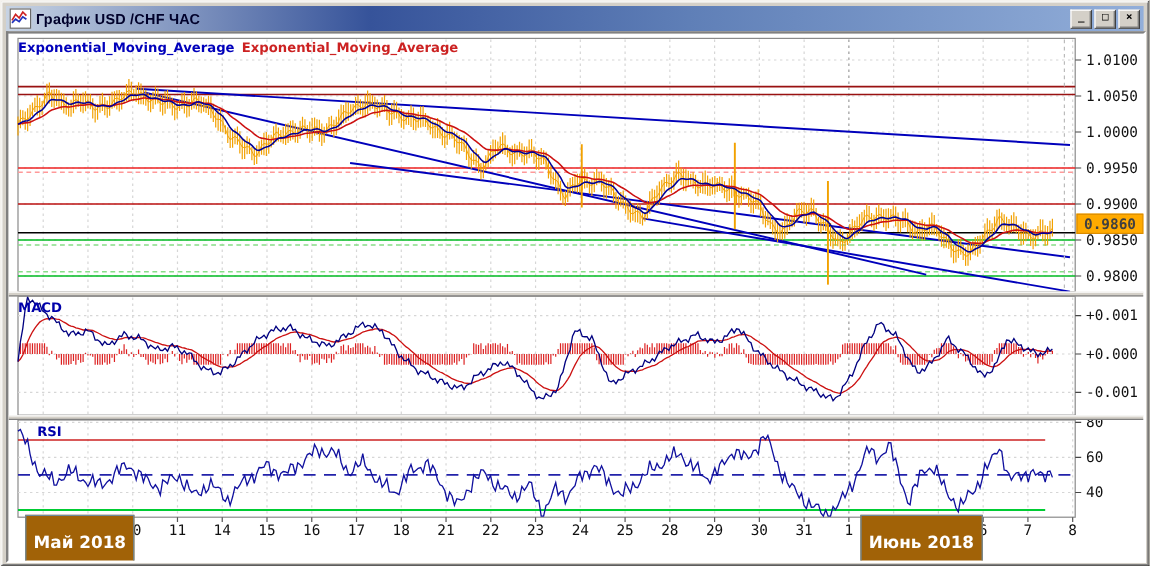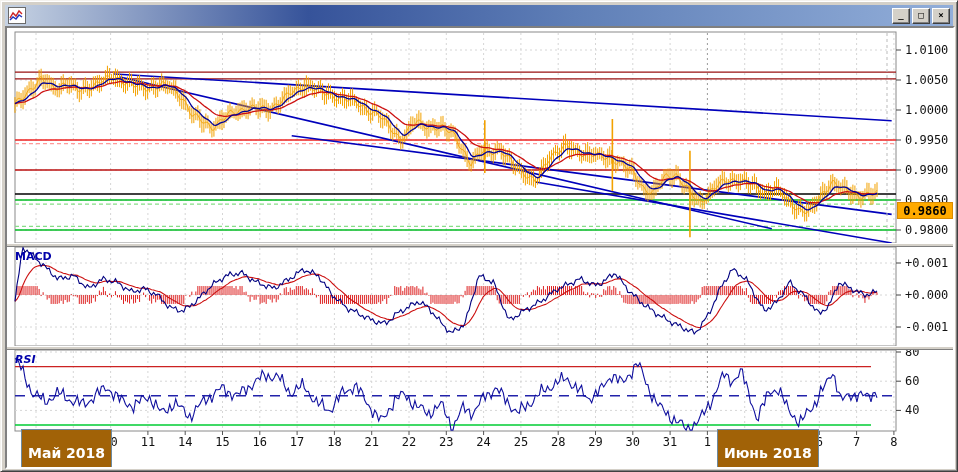--- a/index.html
+++ b/index.html
@@ -19,40 +19,41 @@
     font-family:"DejaVu Sans Mono",monospace;line-height:1;}
   .client{position:absolute;left:4px;top:25px;width:950px;height:443px;background:#fff;
     border:2px solid;border-color:#808080 #fff #fff #808080;box-sizing:border-box;overflow:hidden;}
   .client-inner{position:relative;width:946px;height:439px;}
   svg#plot{position:absolute;left:0;top:0;}
   .overlay{position:absolute;z-index:5;}
   .legend{left:8px;top:5px;font-size:11px;font-weight:bold;font-family:"DejaVu Sans",sans-serif;white-space:nowrap;}
   .legend .ema-blue{color:#0000bb;}
   .legend .ema-red{color:#cc2222;margin-left:6px;}
   .panel-label{font-size:11px;font-weight:bold;color:#0000aa;font-family:"DejaVu Sans",sans-serif;}
-  .price-tag{left:890px;top:174px;width:54px;height:15px;background:#ffaa00;border:1px solid #d98b00;
-    color:#000000;font-weight:bold;font-size:12px;font-family:"DejaVu Sans Mono",monospace;
+  .price-tag{left:890px;top:150px;width:54px;height:15px;background:#ffaa00;border:1px solid #d98b00;
+    color:#404040;font-weight:bold;font-size:12px;font-family:"DejaVu Sans Mono",monospace;
     display:flex;align-items:center;justify-content:center;letter-spacing:0;}
   .month-box{height:14px;background:#a16207;border:1px solid #6d8aa0;color:#fff;
     font-size:14px;font-weight:bold;font-family:"DejaVu Sans",sans-serif;
     display:flex;align-items:center;padding:16px 6px;white-space:nowrap;}
   text.ax{font-family:"DejaVu Sans Mono",monospace;font-size:12px;fill:#111;}
   text.dt{font-family:"DejaVu Sans Mono",monospace;font-size:12px;fill:#111;}
 </style>
 </head>
 <body>
 
 <div class="window">
   <div class="titlebar">
     <span class="title-icon">
       <svg width="14" height="13" viewBox="0 0 14 13">
         <polyline points="1,9 4,4 7,7 10,2 13,5" fill="none" stroke="#cc2222" stroke-width="1.4"></polyline>
         <polyline points="1,11 4,8 7,10 10,6 13,8" fill="none" stroke="#2233bb" stroke-width="1.4"></polyline>
       </svg>
     </span>
+    <span class="title-text">График USD /CHF  ЧАС</span>
     <span class="win-buttons">
       <span class="win-btn">_</span>
       <span class="win-btn">□</span>
       <span class="win-btn">×</span>
     </span>
   </div>
 
   <div class="client">
     <div class="client-inner">
       <svg id="plot" width="946" height="439">
@@ -1106,23 +1107,26 @@
           <line x1="8" y1="367.8" x2="889" y2="367.8" stroke="#2222aa" stroke-width="1.4" stroke-dasharray="10,7"></line>
           <polyline points="8.0,331.3 10.0,329.9 12.0,334.7 14.0,341.8 16.0,337.9 18.0,350.2 20.1,359.2 22.1,356.8 24.1,365.2 26.1,368.9 28.1,367.5 30.1,362.8 32.1,368.7 34.1,371.4 36.1,364.8 38.1,376.3 40.1,376.3 42.2,370.7 44.2,372.2 46.2,371.8 48.2,367.6 50.2,359.1 52.2,366.4 54.2,365.5 56.2,360.8 58.2,372.4 60.2,372.9 62.3,371.9 64.3,374.1 66.3,377.4 68.3,373.6 70.3,367.7 72.3,377.3 74.3,372.6 76.3,370.8 78.3,378.9 80.3,376.3 82.3,373.6 84.4,371.8 86.4,374.8 88.4,365.9 90.4,360.2 92.4,367.4 94.4,358.5 96.4,357.7 98.4,362.9 100.4,362.1 102.4,362.3 104.4,364.3 106.5,372.0 108.5,363.9 110.5,365.3 112.5,373.8 114.5,367.4 116.5,370.7 118.5,376.2 120.5,379.0 122.5,376.0 124.5,378.9 126.6,384.6 128.6,371.9 130.6,373.3 132.6,375.2 134.6,367.6 136.6,368.7 138.6,371.3 140.6,373.0 142.6,367.7 144.6,375.5 146.6,380.4 148.7,371.7 150.7,379.3 152.7,382.5 154.7,381.0 156.7,380.5 158.7,384.1 160.7,384.9 162.7,376.3 164.7,382.7 166.7,379.8 168.7,370.9 170.8,377.7 172.8,378.4 174.8,377.9 176.8,379.0 178.8,388.1 180.8,389.9 182.8,385.4 184.8,393.1 186.8,386.2 188.8,377.7 190.8,379.1 192.9,376.1 194.9,372.0 196.9,368.3 198.9,376.3 200.9,371.7 202.9,366.8 204.9,374.7 206.9,366.7 208.9,361.6 210.9,361.8 213.0,361.3 215.0,356.6 217.0,357.0 219.0,368.5 221.0,363.2 223.0,364.1 225.0,372.2 227.0,366.5 229.0,364.9 231.0,365.2 233.0,366.2 235.1,358.7 237.1,359.1 239.1,367.2 241.1,357.7 243.1,359.2 245.1,361.9 247.1,355.4 249.1,350.8 251.1,349.8 253.1,351.8 255.1,342.3 257.2,346.4 259.2,353.0 261.2,345.7 263.2,350.7 265.2,352.9 267.2,349.8 269.2,345.2 271.2,347.9 273.2,352.7 275.2,346.1 277.2,357.2 279.3,363.2 281.3,360.1 283.3,367.3 285.3,368.3 287.3,364.9 289.3,357.1 291.3,360.9 293.3,359.4 295.3,350.1 297.3,360.3 299.4,363.6 301.4,363.3 303.4,369.1 305.4,373.8 307.4,373.8 309.4,369.2 311.4,378.0 313.4,375.2 315.4,370.9 317.4,381.9 319.4,382.1 321.5,382.2 323.5,383.0 325.5,384.2 327.5,376.5 329.5,367.8 331.5,373.5 333.5,363.8 335.5,359.0 337.5,365.8 339.5,364.0 341.5,362.3 343.6,361.6 345.6,366.1 347.6,357.0 349.6,355.0 351.6,365.4 353.6,359.9 355.6,363.6 357.6,372.1 359.6,376.0 361.6,377.0 363.7,381.0 365.7,389.9 367.7,382.1 369.7,385.3 371.7,393.0 373.7,387.6 375.7,388.2 377.7,388.8 379.7,387.9 381.7,380.5 383.7,380.8 385.8,382.2 387.8,367.7 389.8,370.1 391.8,370.7 393.8,363.4 395.8,363.8 397.8,366.9 399.8,372.1 401.8,368.3 403.8,377.3 405.8,381.1 407.9,372.6 409.9,379.2 411.9,379.5 413.9,376.7 415.9,377.7 417.9,384.3 419.9,387.5 421.9,382.1 423.9,390.1 425.9,386.9 427.9,377.4 430.0,380.6 432.0,377.5 434.0,373.5 436.0,374.1 438.0,386.1 440.0,389.6 442.0,388.9 444.0,402.1 446.0,402.1 448.0,393.2 450.1,391.9 452.1,387.0 454.1,380.1 456.1,374.2 458.1,384.7 460.1,381.8 462.1,381.0 464.1,391.6 466.1,386.5 468.1,381.4 470.1,379.1 472.2,376.8 474.2,368.8 476.2,365.1 478.2,372.6 480.2,364.6 482.2,364.9 484.2,370.6 486.2,363.6 488.2,359.9 490.2,360.7 492.2,365.3 494.3,360.2 496.3,364.9 498.3,375.9 500.3,370.5 502.3,377.3 504.3,383.8 506.3,382.2 508.3,381.2 510.3,384.1 512.3,385.4 514.3,374.3 516.4,378.6 518.4,382.6 520.4,374.0 522.4,377.9 524.4,378.4 526.4,374.2 528.4,367.2 530.4,368.1 532.4,367.2 534.4,355.8 536.5,363.1 538.5,364.0 540.5,358.1 542.5,361.7 544.5,362.3 546.5,359.3 548.5,351.6 550.5,356.2 552.5,353.2 554.5,344.1 556.5,352.9 558.6,351.6 560.6,350.0 562.6,355.2 564.6,360.4 566.6,359.6 568.6,354.8 570.6,364.4 572.6,360.6 574.6,357.3 576.6,367.9 578.6,368.5 580.7,369.9 582.7,371.0 584.7,374.9 586.7,368.2 588.7,361.8 590.7,368.5 592.7,358.8 594.7,355.3 596.7,359.0 598.7,355.7 600.8,352.3 602.8,350.6 604.8,354.4 606.8,346.6 608.8,346.8 610.8,355.3 612.8,348.1 614.8,350.7 616.8,354.3 618.8,352.5 620.8,347.4 622.9,347.0 624.9,350.6 626.9,337.1 628.9,335.8 630.9,338.4 632.9,334.9 634.9,340.9 636.9,348.8 638.9,356.3 640.9,356.6 642.9,365.8 645.0,373.8 647.0,366.3 649.0,374.1 651.0,378.0 653.0,375.0 655.0,377.1 657.0,382.6 659.0,387.1 661.0,382.9 663.0,393.1 665.0,395.9 667.1,388.0 669.1,394.7 671.1,394.6 673.1,392.1 675.1,392.3 677.1,399.5 679.1,402.1 681.1,396.8 683.1,402.1 685.1,402.1 687.2,394.1 689.2,396.9 691.2,393.4 693.2,388.0 695.2,382.0 697.2,386.7 699.2,381.3 701.2,374.2 703.2,381.8 705.2,373.6 707.2,365.8 709.3,363.9 711.3,358.9 713.3,350.7 715.3,344.2 717.3,349.6 719.3,345.8 721.3,347.1 723.3,358.3 725.3,354.4 727.3,351.7 729.3,350.2 731.4,349.1 733.4,340.8 735.4,341.0 737.4,355.9 739.4,353.9 741.4,362.4 743.4,374.8 745.4,377.9 747.4,383.6 749.4,391.2 751.4,392.7 753.5,378.3 755.5,375.6 757.5,377.4 759.5,364.0 761.5,363.9 763.5,366.4 765.5,364.6 767.5,362.2 769.5,364.3 771.5,367.1 773.6,359.5 775.6,368.7 777.6,375.6 779.6,372.3 781.6,381.2 783.6,386.7 785.6,389.2 787.6,387.6 789.6,395.1 791.6,398.5 793.6,387.3 795.7,391.8 797.7,388.5 799.7,380.6 801.7,382.3 803.7,383.8 805.7,381.3 807.7,373.5 809.7,378.5 811.7,370.4 813.7,358.1 815.7,362.7 817.8,357.0 819.8,351.2 821.8,349.9 823.8,350.1 825.8,346.6 827.8,348.2 829.8,363.7 831.8,364.1 833.8,366.7 835.8,372.2 837.9,368.4 839.9,366.1 841.9,365.8 843.9,372.4 845.9,367.7 847.9,365.1 849.9,373.8 851.9,365.4 853.9,363.3 855.9,367.8 857.9,366.7 860.0,365.2 862.0,366.5 864.0,373.8 866.0,365.0 868.0,364.5 870.0,369.8" fill="none" stroke="#10109e" stroke-width="1.1"></polyline>
           <rect x="0" y="215" width="946" height="4" fill="#d4d0c8"></rect>
           <line x1="0" y1="215.5" x2="946" y2="215.5" stroke="#ffffff" stroke-width="1"></line>
           <line x1="0" y1="218.5" x2="946" y2="218.5" stroke="#808080" stroke-width="1"></line>
           <rect x="0" y="318" width="946" height="4" fill="#d4d0c8"></rect>
           <line x1="0" y1="318.5" x2="946" y2="318.5" stroke="#ffffff" stroke-width="1"></line>
           <line x1="0" y1="321.5" x2="946" y2="321.5" stroke="#808080" stroke-width="1"></line>
         </svg>
 
+      <div class="overlay legend">
+        <span class="ema-blue">Exponential_Moving_Average</span><span class="ema-red">Exponential_Moving_Average</span>
+      </div>
 
       <div class="overlay panel-label" style="left:8px;top:222px;text-align:right;">MACD</div>
-      <div class="overlay panel-label" style="left:8px;top:325px;font-style:italic;">RSI</div>
+      <div class="overlay panel-label" style="left:24px;top:325px;">RSI</div>
 
       <div class="overlay price-tag">0.9860</div>
 
       <div class="overlay month-box" style="left:14px;top:401px;">Май 2018</div>
       <div class="overlay month-box" style="left:694px;top:401px;margin-left:16px;">Июнь 2018</div>
     </div>
   </div>
 </div>
 
 </body></html>

